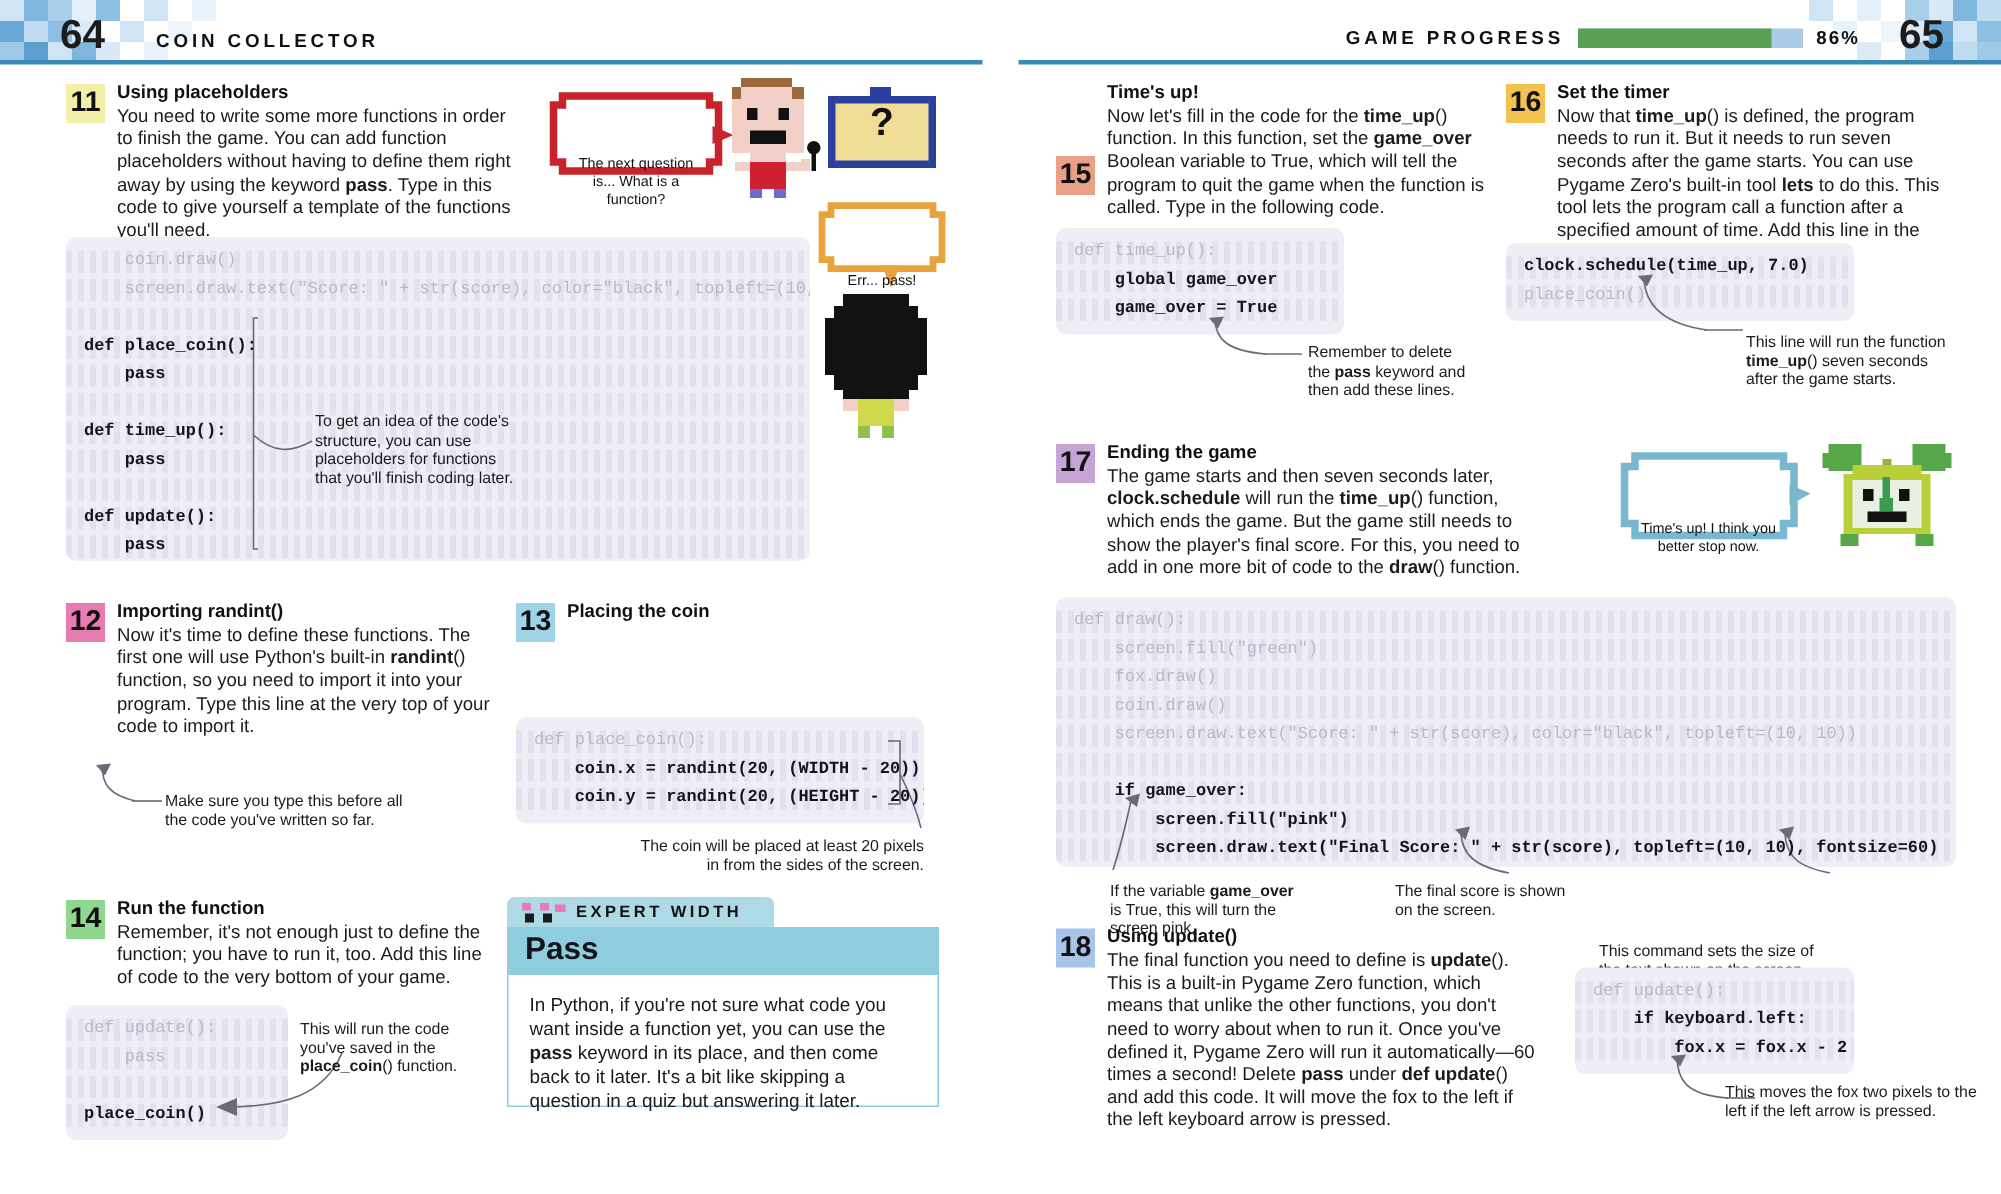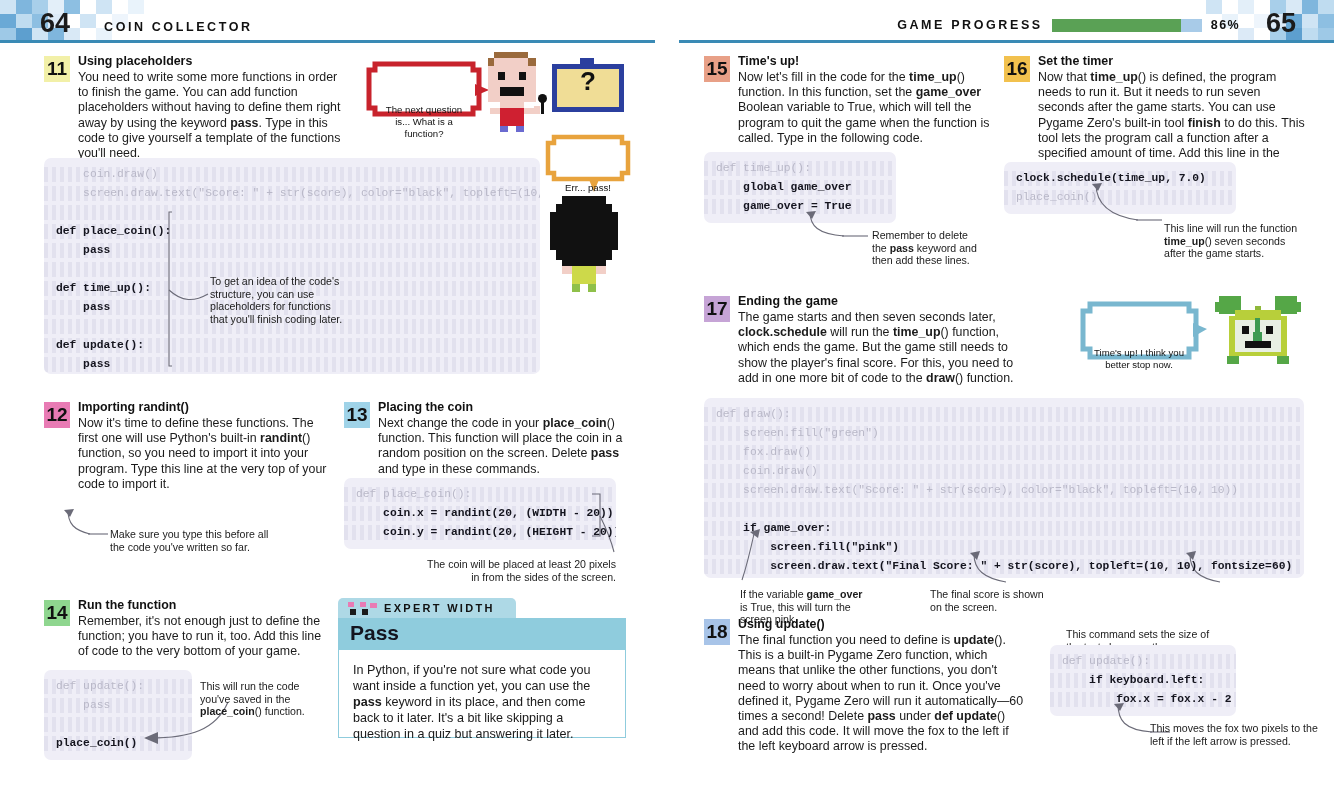--- a/index.html
+++ b/index.html
@@ -268,24 +268,20 @@
     <path d="M8,2 C8,16 14,22 30,26" fill="none" stroke="#6b6b78" stroke-width="1.1"></path>
     <path d="M4,2 L10,9 L14,1 Z" fill="#6b6b78"></path>
     <path d="M28,26 L48,26" stroke="#6b6b78" stroke-width="1.1"></path>
   </svg>
   <div class="callout" style="left:110px;top:528px;width:160px;">Make sure you type this before all the code you've written so far.</div>
 
   <div class="step" style="left:344px;top:400px;width:290px;">
     <div class="badge" style="background:#9fd3e8;">13</div>
     <div class="step-body">
       <div class="step-title">Placing the coin</div>
-      <div class="step-text">Next change the code in your <b>place_coin</b>()
-        function. This function will place the coin
-        in a random position on the screen. Delete
-        <b>pass</b> and type in these commands.</div>
     </div>
   </div>
 
   <div class="code" style="left:344px;top:478px;width:272px;height:71px;">
       <div class="ln dim"><span class="stripe"></span><span class="t">def place_coin():</span></div>
       <div class="ln on"><span class="stripe"></span><span class="t">    coin.x = randint(20, (WIDTH - 20))</span></div>
       <div class="ln on"><span class="stripe"></span><span class="t">    coin.y = randint(20, (HEIGHT - 20))</span></div>
     </div>
 
   <svg class="lead" style="left:588px;top:492px;width:50px;height:64px;">
@@ -337,21 +333,21 @@
     <div class="tips-bodybox" style="height:88px;">
       <p>In Python, if you're not sure what code
         you want inside a function yet, you can
         use the <b>pass</b> keyword in its place, and then
         come back to it later. It's a bit like skipping
         a question in a quiz but answering it later.</p>
     </div>
   </div>
 
   <div class="step" style="left:704px;top:54px;width:300px;">
-    <div class="badge" style="background:#e8a087;">15</div>
+    <div class="badge" style="background:#e8a087;margin-top:48px;">15</div>
     <div class="step-body">
       <div class="step-title">Time's up!</div>
       <div class="step-text">Now let's fill in the code for the <b>time_up</b>() function.
         In this function, set the <b>game_over</b> Boolean
         variable to True, which will tell the program to
         quit the game when the function is called. Type
         in the following code.</div>
     </div>
   </div>
 
@@ -370,21 +366,21 @@
     the <b>pass</b> keyword and
     then add these lines.</div>
 
   <div class="step" style="left:1004px;top:54px;width:306px;">
     <div class="badge" style="background:#f2c14e;">16</div>
     <div class="step-body">
       <div class="step-title">Set the timer</div>
       <div class="step-text">Now that <b>time_up</b>() is defined, the program needs
         to run it. But it needs to run seven seconds after the
         game starts. You can use Pygame Zero's built-in tool
-        <b>finish</b> to do this. This tool lets the program call a
+        <b>lets</b> to do this. This tool lets the program call a
         function after a specified amount of time. Add this
         line in the code as shown here.</div>
     </div>
   </div>
 
   <div class="code" style="left:1004px;top:162px;width:232px;height:52px;">
       <div class="ln on"><span class="stripe"></span><span class="t">clock.schedule(time_up, 7.0)</span></div>
       <div class="ln dim"><span class="stripe"></span><span class="t">place_coin()</span></div>
     </div>
 

